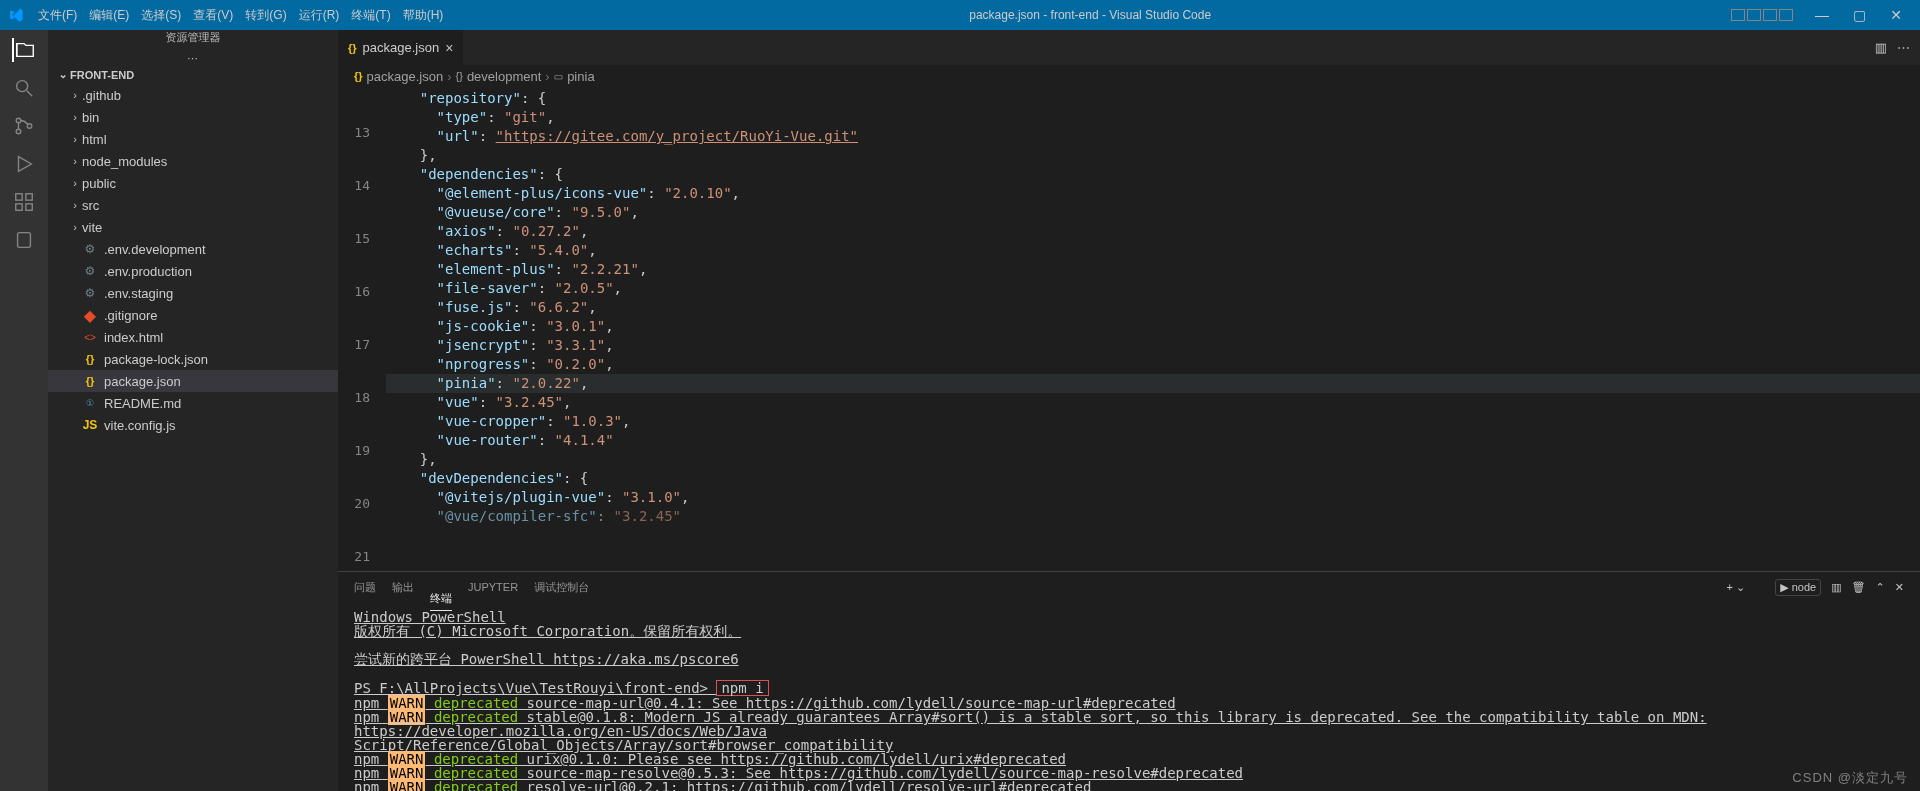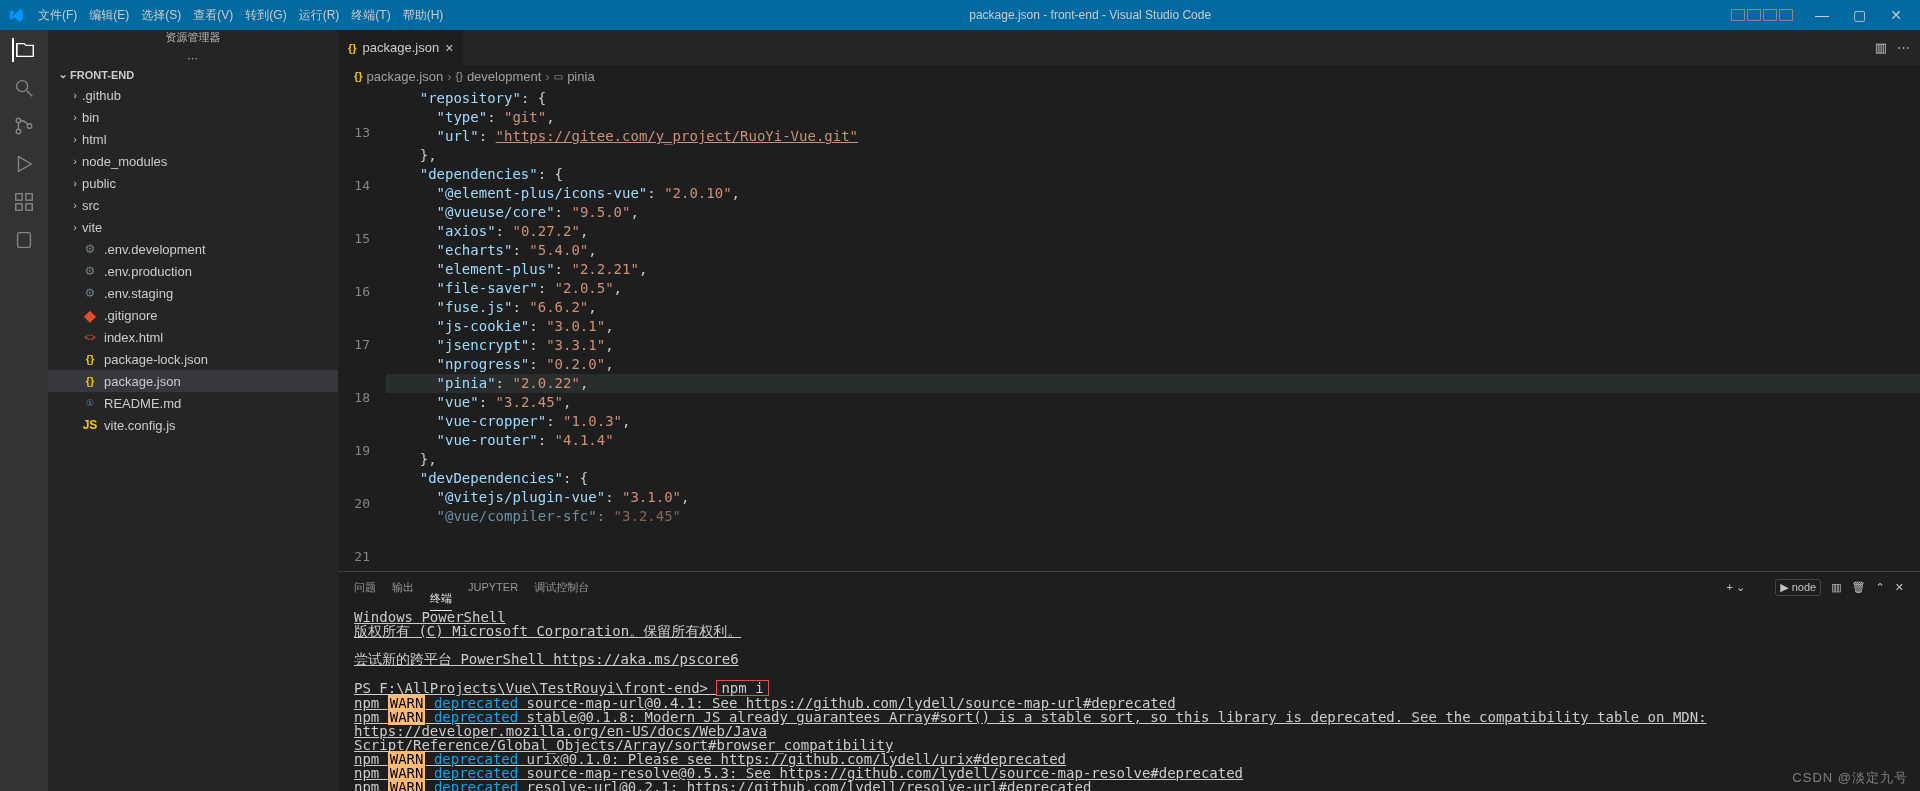--- a/index.html
+++ b/index.html
@@ -52,21 +52,21 @@
 .s-punc{color:#cccccc;}
 .s-link{color:#ce9178;text-decoration:underline;}
 .panel{height:220px;border-top:1px solid #414141;background:#1e1e1e;display:flex;flex-direction:column;}
 .panel-tabs{height:30px;display:flex;align-items:center;padding:0 16px;gap:16px;font-size:11px;color:#969696;}
 .ptab{padding:4px 0;cursor:pointer;}
 .ptab.active{color:#e7e7e7;border-bottom:1px solid #e7e7e7;margin-top:24px;}
 .panel-actions{margin-left:auto;display:flex;gap:10px;align-items:center;color:#c5c5c5;}
 .panel-actions .sel{border:1px solid #454545;padding:1px 4px;font-size:11px;border-radius:3px;margin-left:20px;}
 .term{flex:1;padding:8px 16px;font-family:Consolas,monospace;font-size:14px;color:#cccccc;overflow:hidden;line-height:14px;text-decoration:underline;}
 .t-warn{background:#fdba74;color:#000;padding:0 2px;}
-.t-dep{color:#0ea5e9;}
+.t-dep{color:#84cc16;}
 .t-link{text-decoration:underline;color:#cccccc;}
 .cmd-box{border:1px solid #e05050;padding:0 4px;display:inline-block;}
 .watermark{position:absolute;right:12px;bottom:4px;color:#808080;font-size:13px;letter-spacing:1px;}
 </style>
 </head>
 <body>
 
 <div class="menu-bar">
   <svg class="vscode-icon" viewBox="0 0 24 24">
       <path fill="#0098ff" d="M17 2l5 3v14l-5 3-9-9 9-9zM3 7l3-2 4 4-4 3 4 3-4 4-3-2V7z"></path>

